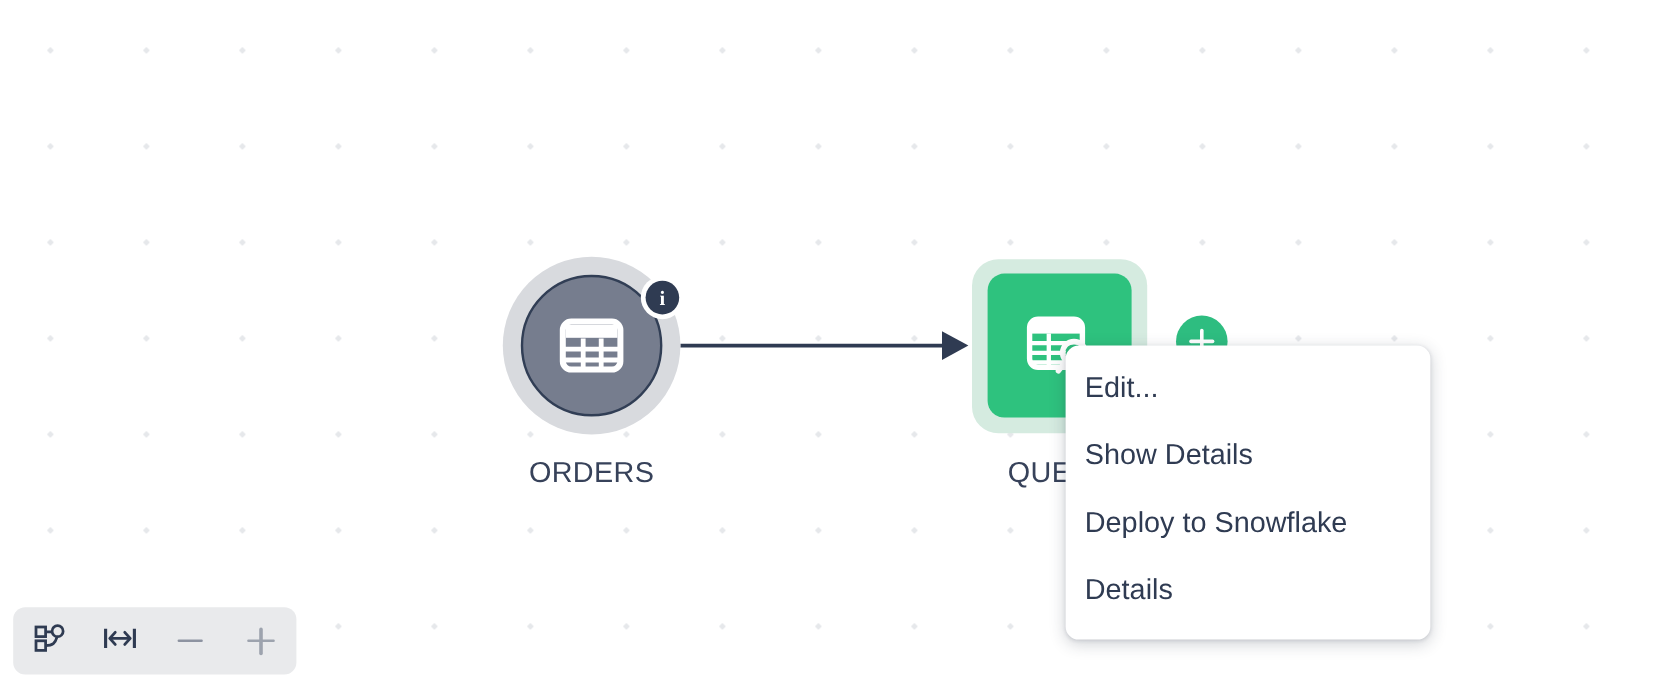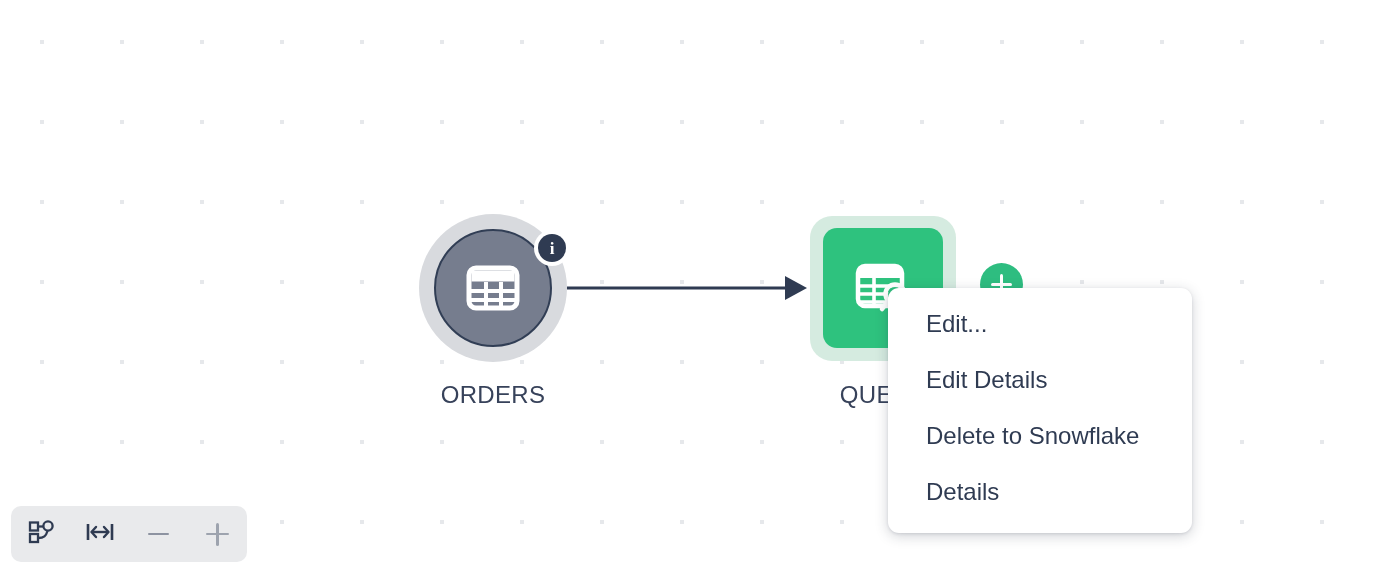--- a/index.html
+++ b/index.html
@@ -170,21 +170,21 @@
     background: #ffffff;
     border-radius: 11px;
     box-shadow: 0 3px 13px rgba(40,50,70,0.22), 0 1px 3px rgba(40,50,70,0.12);
     padding-top: 8px;
     overflow: hidden;
   }
   .menu-item {
     height: 56px;
     display: flex;
     align-items: center;
-    padding-left: 38px;
+    padding-left: 16px;
     font-size: 24px;
     color: #2f3b52;
     cursor: default;
     white-space: nowrap;
   }
 
   
   .toolbar {
     position: absolute;
     left: 11px;
@@ -276,22 +276,22 @@
   </div>
   <div class="node-label label-query">QUERY</div>
 
   <div class="add-handle">
     <span class="plus-h"></span>
     <span class="plus-v"></span>
   </div>
 
   <div class="context-menu">
     <div class="menu-item">Edit...</div>
-    <div class="menu-item">Edit Details</div>
-    <div class="menu-item">Delete to Snowflake</div>
+    <div class="menu-item">Show Details</div>
+    <div class="menu-item">Deploy to Snowflake</div>
     <div class="menu-item">Details</div>
   </div>
 
   <div class="toolbar">
 
     <div class="tb-btn">
       <span>
         <svg width="28" height="28" viewBox="0 0 28 28">
           <rect x="3" y="4.5" width="8" height="8" fill="none" stroke="#2f3b52" stroke-width="2.3"></rect>
           <rect x="3" y="16" width="8" height="8" fill="none" stroke="#2f3b52" stroke-width="2.3"></rect>

